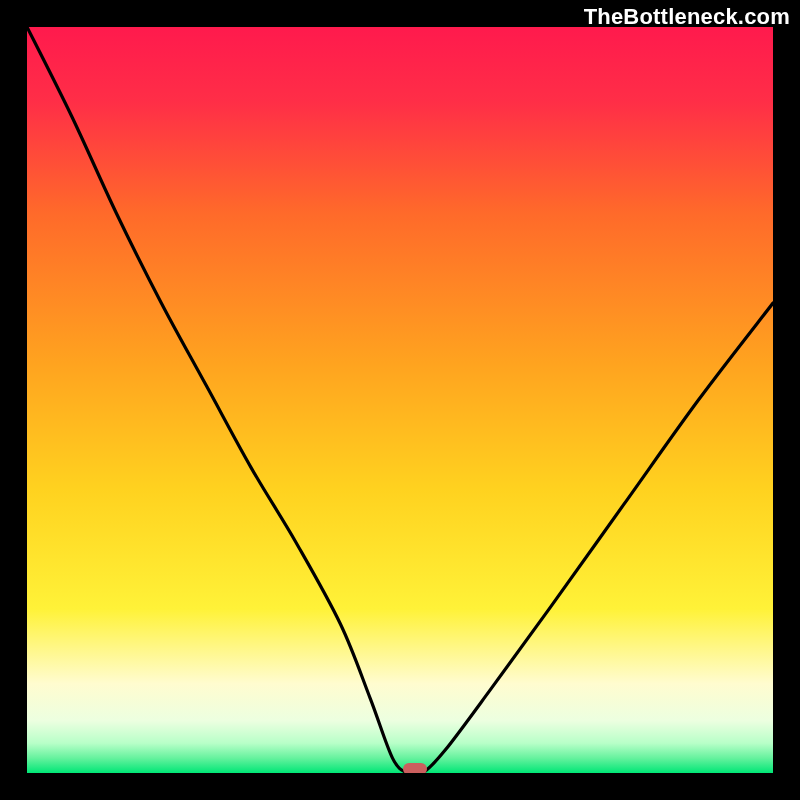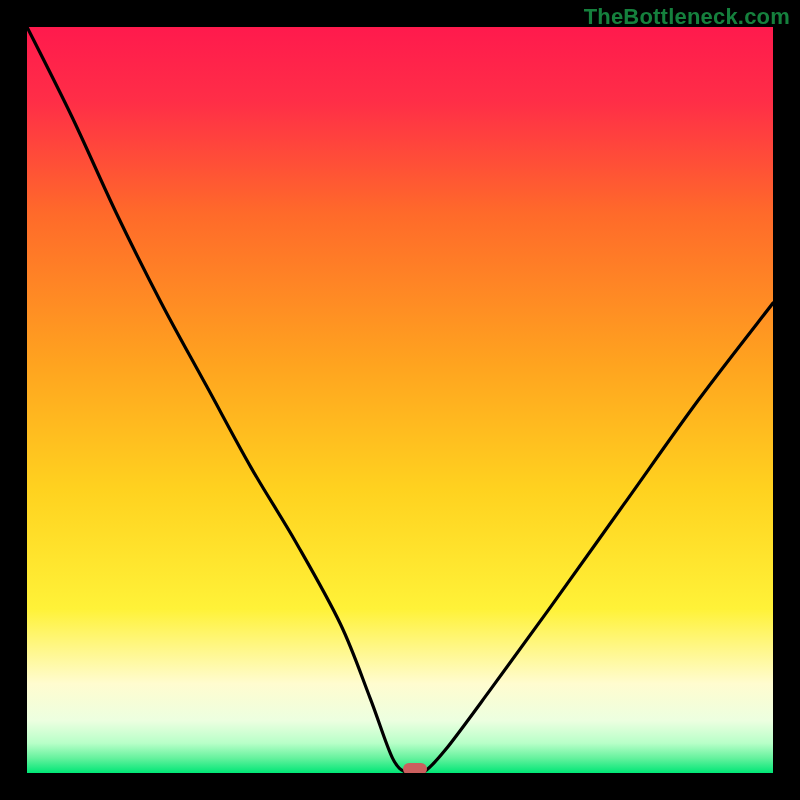--- a/index.html
+++ b/index.html
@@ -14,21 +14,21 @@
   .frame {
     position: relative;
     width: 800px;
     height: 800px;
     background: #000;
   }
   .watermark {
     position: absolute;
     top: 4px;
     right: 10px;
-    color: #15803d;
+    color: #ffffff;
     font-size: 22px;
     font-weight: 600;
     letter-spacing: 0.2px;
     z-index: 5;
     user-select: none;
   }
   .plot-area {
     position: absolute;
     left: 27px;
     top: 27px;

